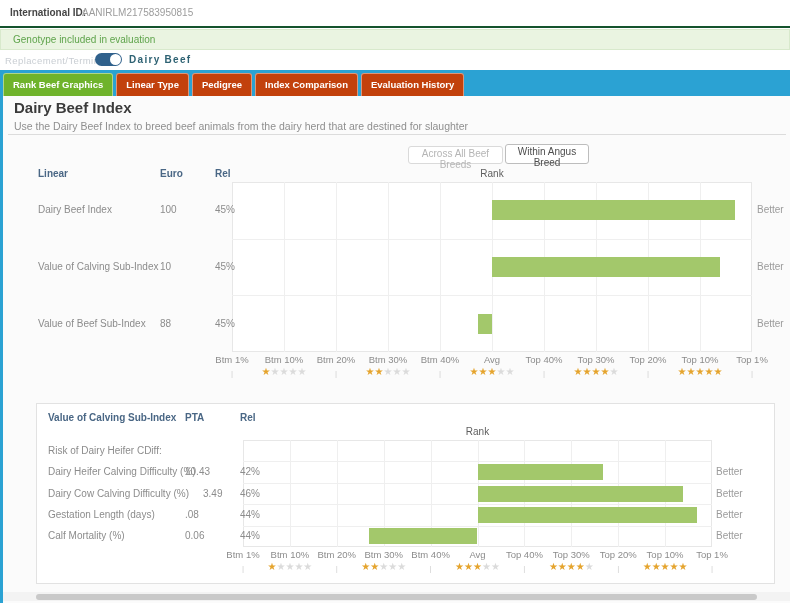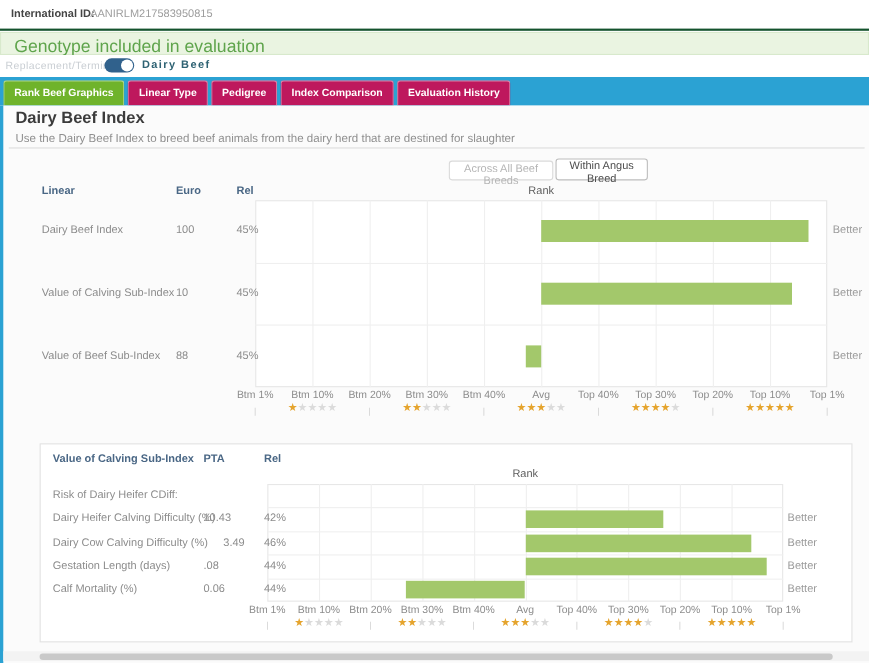--- a/index.html
+++ b/index.html
@@ -9,30 +9,30 @@
     font-family:"Liberation Sans", sans-serif;
     -webkit-font-smoothing:antialiased;
   }
   .a{position:absolute;font-size:10px;color:#8C8C8C;white-space:nowrap;line-height:12px;}
   
   .topbar{position:absolute;left:0;top:0;width:790px;height:26px;background:#fff;border-bottom:2px solid #14532d;}
   .topbar .lbl{position:absolute;left:10px;top:7px;font-size:10px;font-weight:bold;color:#454545;}
   .topbar .val{position:absolute;left:82px;top:7px;font-size:10px;color:#9C9C9C;}
   
   .banner{position:absolute;left:0;top:29px;width:788px;height:19px;background:#EAF4E1;border:1px solid #D8E9CC;}
-  .banner span{position:absolute;left:12px;top:4px;font-size:16px;color:#5FA44C;}
+  .banner span{position:absolute;left:12px;top:4px;font-size:10px;color:#5FA44C;}
   
   .togglerow{position:absolute;left:0;top:50px;width:790px;height:20px;background:#fff;}
   .repl{position:absolute;left:5px;top:5px;font-size:9.5px;color:#C9CED3;letter-spacing:.4px;}
   .switch{position:absolute;left:95px;top:3px;width:27px;height:13px;border-radius:8px;background:#30618C;cursor:pointer;}
   .knob{position:absolute;right:1px;top:1px;width:11px;height:11px;border-radius:50%;background:#fff;}
   .dairybeef{position:absolute;left:129px;top:4px;font-size:10px;font-weight:bold;color:#2E6273;letter-spacing:1.3px;}
   
   .tabbar{position:absolute;left:0;top:70px;width:790px;height:26px;background:#2BA2D3;display:flex;align-items:flex-end;padding-left:3px;box-sizing:border-box;}
-  .tab{height:22px;line-height:22px;padding:0 9px;margin-right:3px;font-size:9.5px;font-weight:bold;color:#fff;background:#be185d;border:1px solid rgba(255,255,255,.45);border-bottom:none;border-radius:3px 3px 0 0;cursor:pointer;white-space:nowrap;}
+  .tab{height:22px;line-height:22px;padding:0 9px;margin-right:3px;font-size:9.5px;font-weight:bold;color:#fff;background:#c2410c;border:1px solid rgba(255,255,255,.45);border-bottom:none;border-radius:3px 3px 0 0;cursor:pointer;white-space:nowrap;}
   .tab.active{background:#6FB32B;}
   
   .content{position:absolute;left:3px;top:96px;width:787px;height:507px;background:#FBFBFB;}
   .left-strip{position:absolute;left:0;top:96px;width:3px;height:507px;background:#2BA2D3;}
   .page-title{position:absolute;left:14px;top:99px;font-size:15px;font-weight:bold;color:#3B3B3B;margin:0;}
   .page-subtitle{position:absolute;left:14px;top:120px;font-size:10.5px;color:#8F8F8F;}
   .divider{position:absolute;left:8px;top:134px;width:778px;border-top:1px solid #DCDCDC;}
   
   .breedbtn{position:absolute;background:#fff;border-radius:3px;font-family:"Liberation Sans",sans-serif;font-size:10px;cursor:pointer;}
   #btn-across{left:408px;top:146px;width:95px;height:18px;color:#B5B5B5;border:1px solid #DADADA;}

